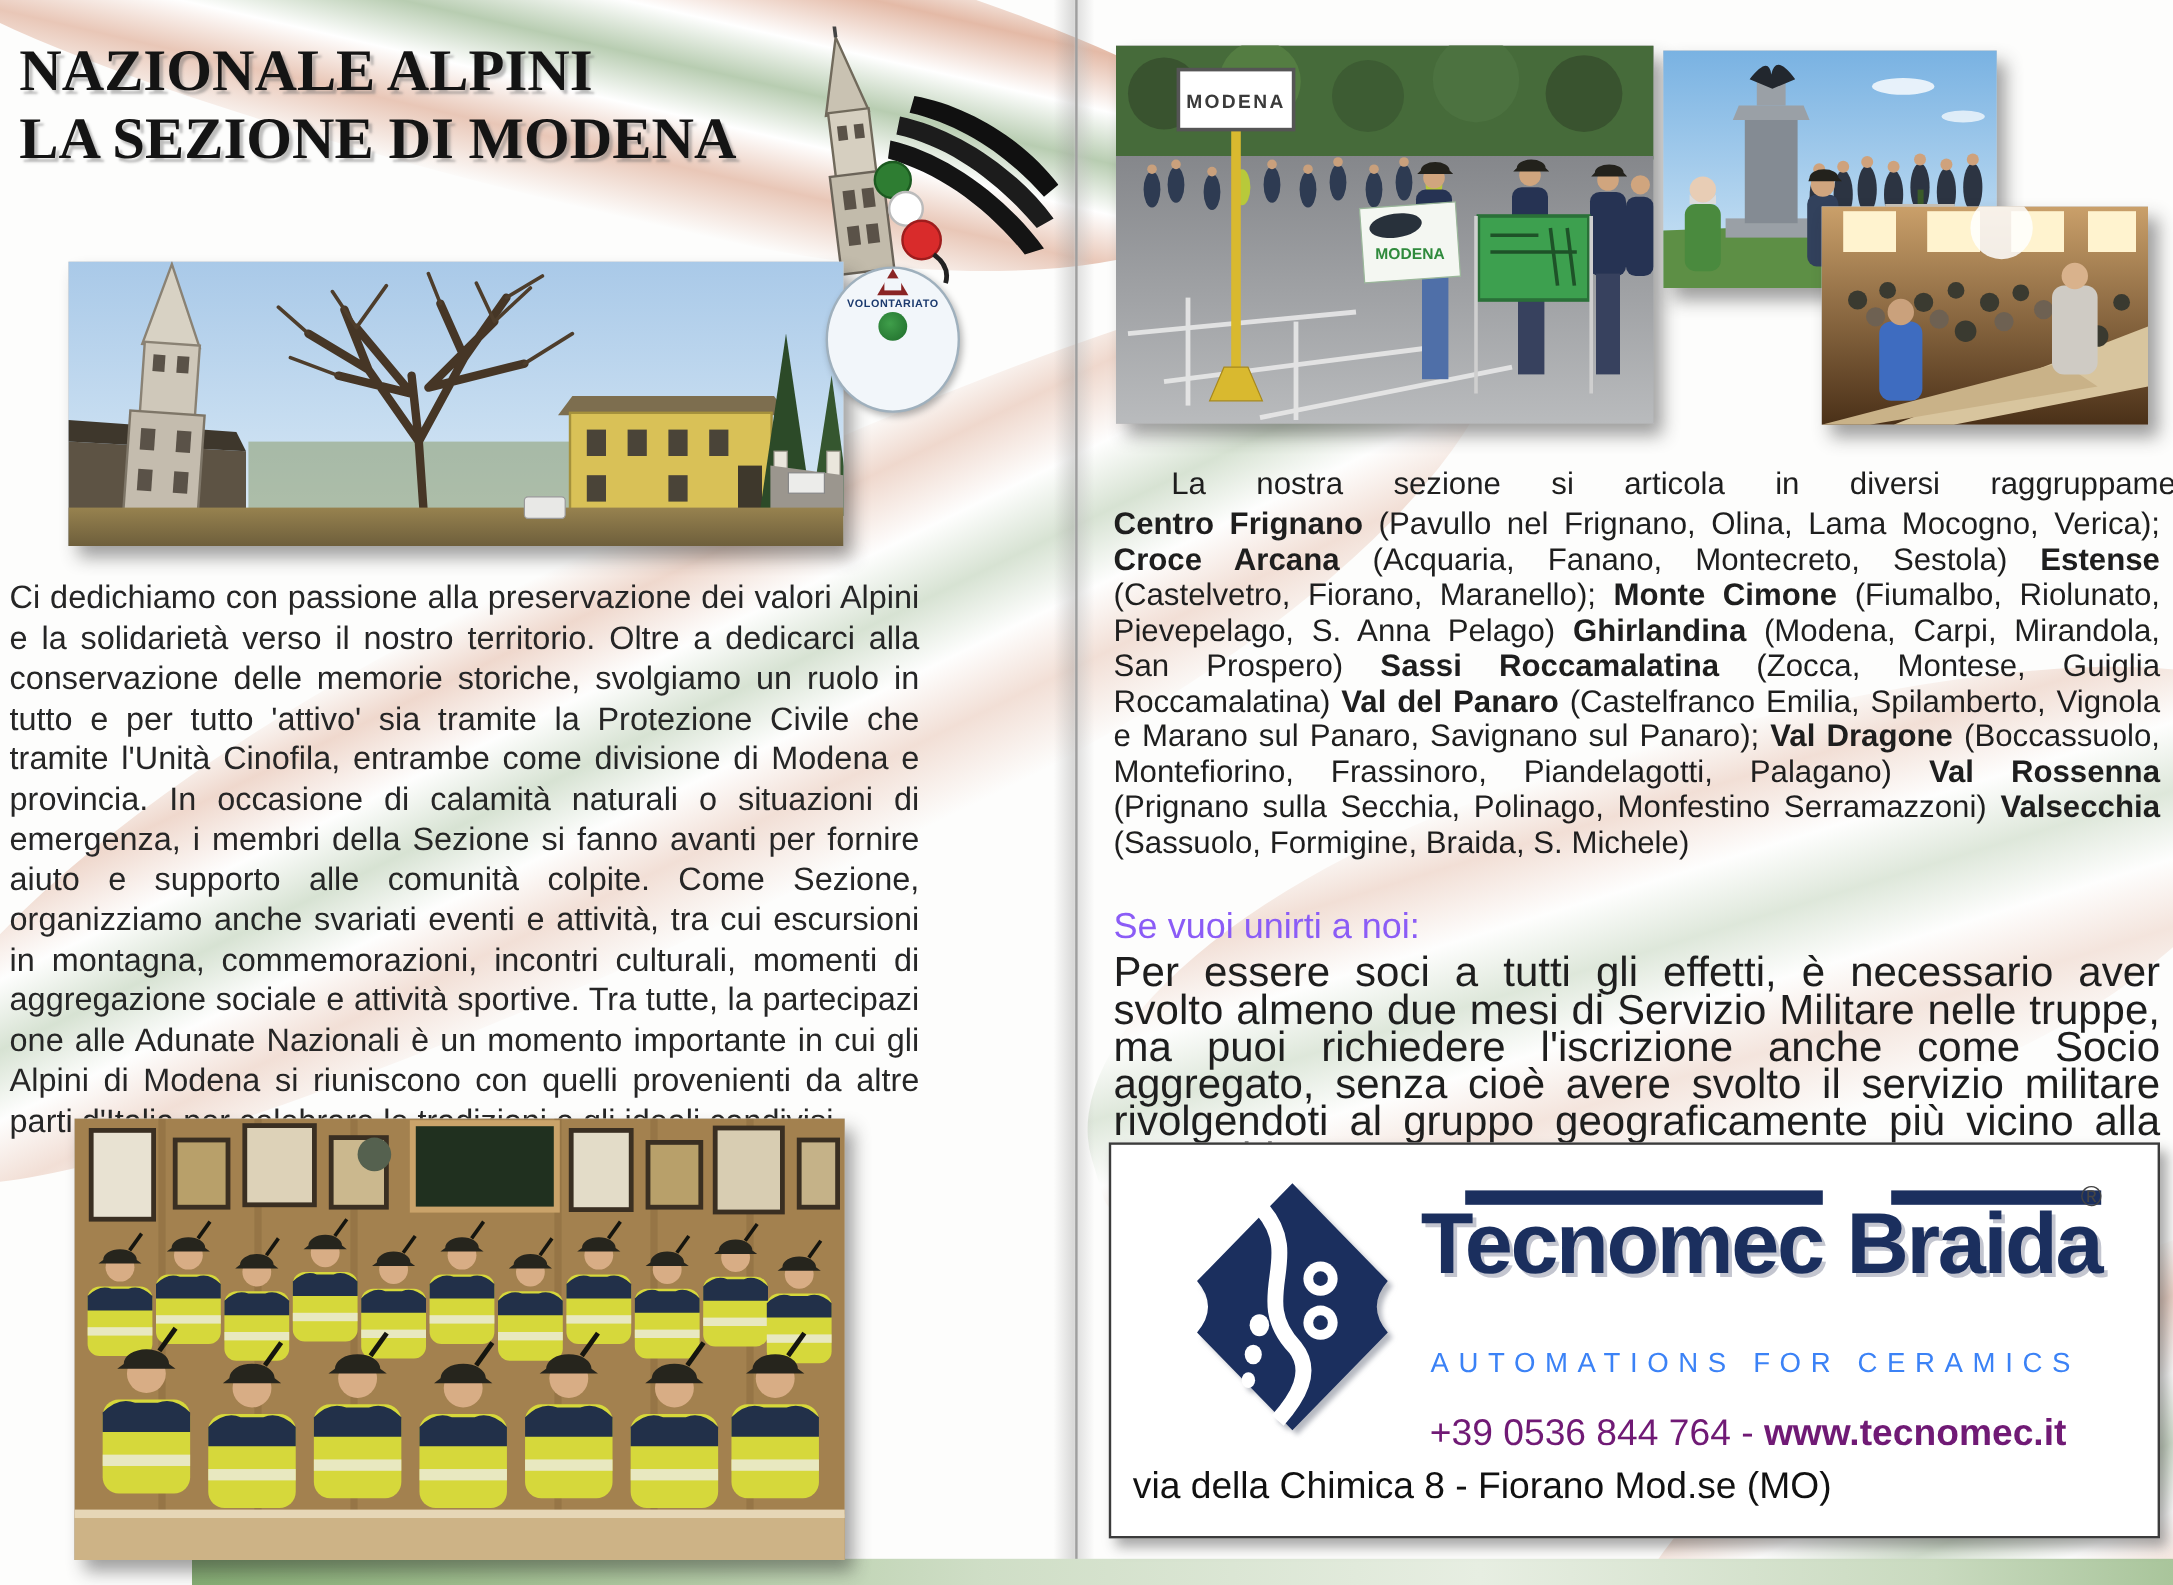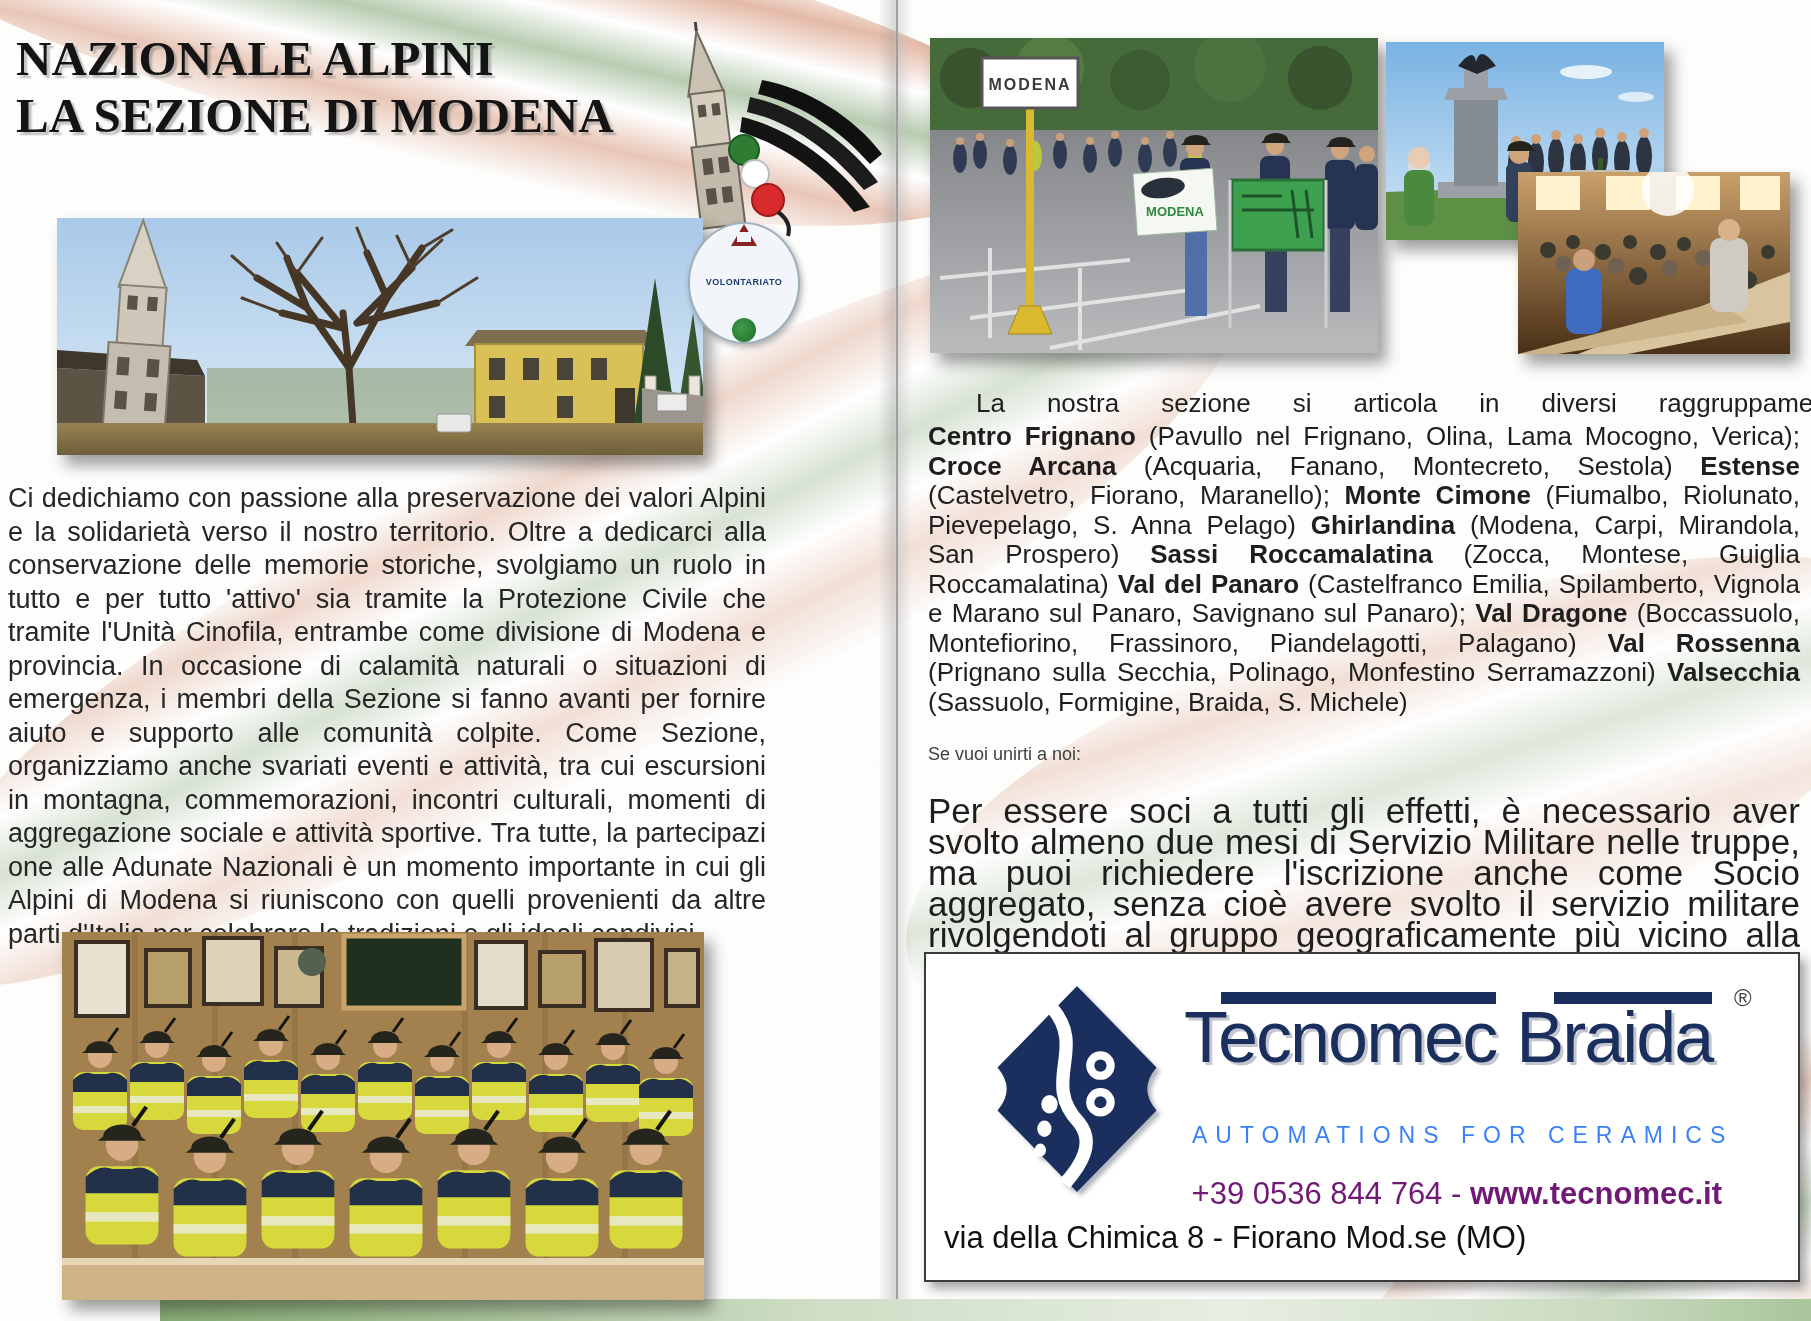--- a/index.html
+++ b/index.html
@@ -28,47 +28,47 @@
   .fold-line{position:absolute;left:896px;top:0;width:2px;height:1321px;background:#9f9f9f;z-index:2;}
   
   .title{position:absolute;left:16px;top:30px;z-index:4;font-family:"Liberation Serif",serif;
     font-weight:bold;font-size:49px;line-height:57px;color:#141414;letter-spacing:0;
     text-shadow:3px 3px 2px rgba(110,110,110,.45);}
   .section-logo{position:absolute;left:592px;top:22px;width:290px;height:225px;z-index:4;}
   .photo{position:absolute;z-index:4;box-shadow:8px 10px 14px rgba(40,40,40,.45);overflow:hidden;background:#ccc;}
   .strip{left:57px;top:218px;width:646px;height:237px;}
   .badge{position:absolute;left:688px;top:222px;width:108px;height:118px;z-index:5;
     background:#f2f6fa;border:2px solid #9fb0bd;border-radius:50%;box-shadow:2px 3px 6px rgba(0,0,0,.3);
-    display:flex;flex-direction:column;align-items:center;justify-content:space-between;gap:2px;}
+    display:flex;flex-direction:column;align-items:center;justify-content:flex-start;gap:2px;}
   .badge-tri{width:0;height:0;border-left:13px solid transparent;border-right:13px solid transparent;
     border-bottom:22px solid #8a2424;position:relative;}
   .badge-tri::after{content:"";position:absolute;left:-7px;top:8px;width:14px;height:10px;background:#f2f6fa;}
   .badge-label{font-size:9px;font-weight:bold;color:#1c3a6e;letter-spacing:.5px;}
   .badge-dot{width:24px;height:24px;border-radius:50%;background:radial-gradient(circle at 40% 40%,#3f9e4a,#1e6b2a);}
   .para{position:absolute;left:8px;top:455px;width:758px;z-index:4;font-size:27px;line-height:33.5px;
     text-align:justify;color:#262626;}
   .grouppic{left:62px;top:932px;width:642px;height:368px;}
   
   .parade{left:930px;top:38px;width:448px;height:315px;}
   .monument{left:1386px;top:42px;width:278px;height:198px;}
   .banquet{left:1518px;top:172px;width:272px;height:182px;z-index:5;}
   .r-intro{position:absolute;left:928px;top:362px;width:872px;z-index:4;font-size:26px;color:#1e1e1e;
     text-align:justify;text-align-last:justify;margin-left:48px;}
   .r-groups{position:absolute;left:928px;top:396px;width:872px;z-index:4;font-size:26px;line-height:29.5px;
     text-align:justify;color:#1e1e1e;}
   .r-groups b{font-weight:bold;}
-  .join-h{position:absolute;left:928px;top:726px;width:872px;z-index:4;font-size:18px;color:#404040;}
+  .join-h{position:absolute;left:928px;top:726px;width:872px;z-index:4;font-size:30px;color:#8b5cf6;}
   .join-p{position:absolute;left:928px;top:760px;width:872px;z-index:4;font-size:35px;line-height:31px;
     text-align:justify;color:#1e1e1e;}
   
   .ad{position:absolute;left:924px;top:952px;width:872px;height:326px;z-index:4;background:#fff;
     border:2px solid #3c3c3c;box-shadow:6px 7px 10px rgba(40,40,40,.4);}
   .ad-mark{position:absolute;left:58px;top:28px;width:186px;height:214px;filter:drop-shadow(4px 4px 2px rgba(120,125,140,.55));}
   .brand{position:absolute;left:258px;top:42px;display:flex;gap:20px;color:#1b2f5e;
-    font-weight:normal;font-size:72px;letter-spacing:-2px;
+    font-weight:bold;font-size:72px;letter-spacing:-2px;
     text-shadow:3px 3px 0 rgba(145,150,168,.55);}
   .bw{position:relative;}
   .bw::before{content:"";position:absolute;top:-4px;left:.52em;right:0;height:12px;background:#1b2f5e;}
   .reg{position:absolute;left:808px;top:30px;font-size:24px;color:#444;}
   .tagline{position:absolute;left:266px;top:168px;font-size:23px;letter-spacing:8px;color:#3b82f6;}
   .phone{position:absolute;right:76px;top:222px;font-size:31px;color:#701a75;}
   .phone b{font-weight:bold;}
   .addr{position:absolute;left:18px;top:266px;font-size:31px;color:#111;}
   svg text{font-family:"Liberation Sans",sans-serif;}
 </style>

